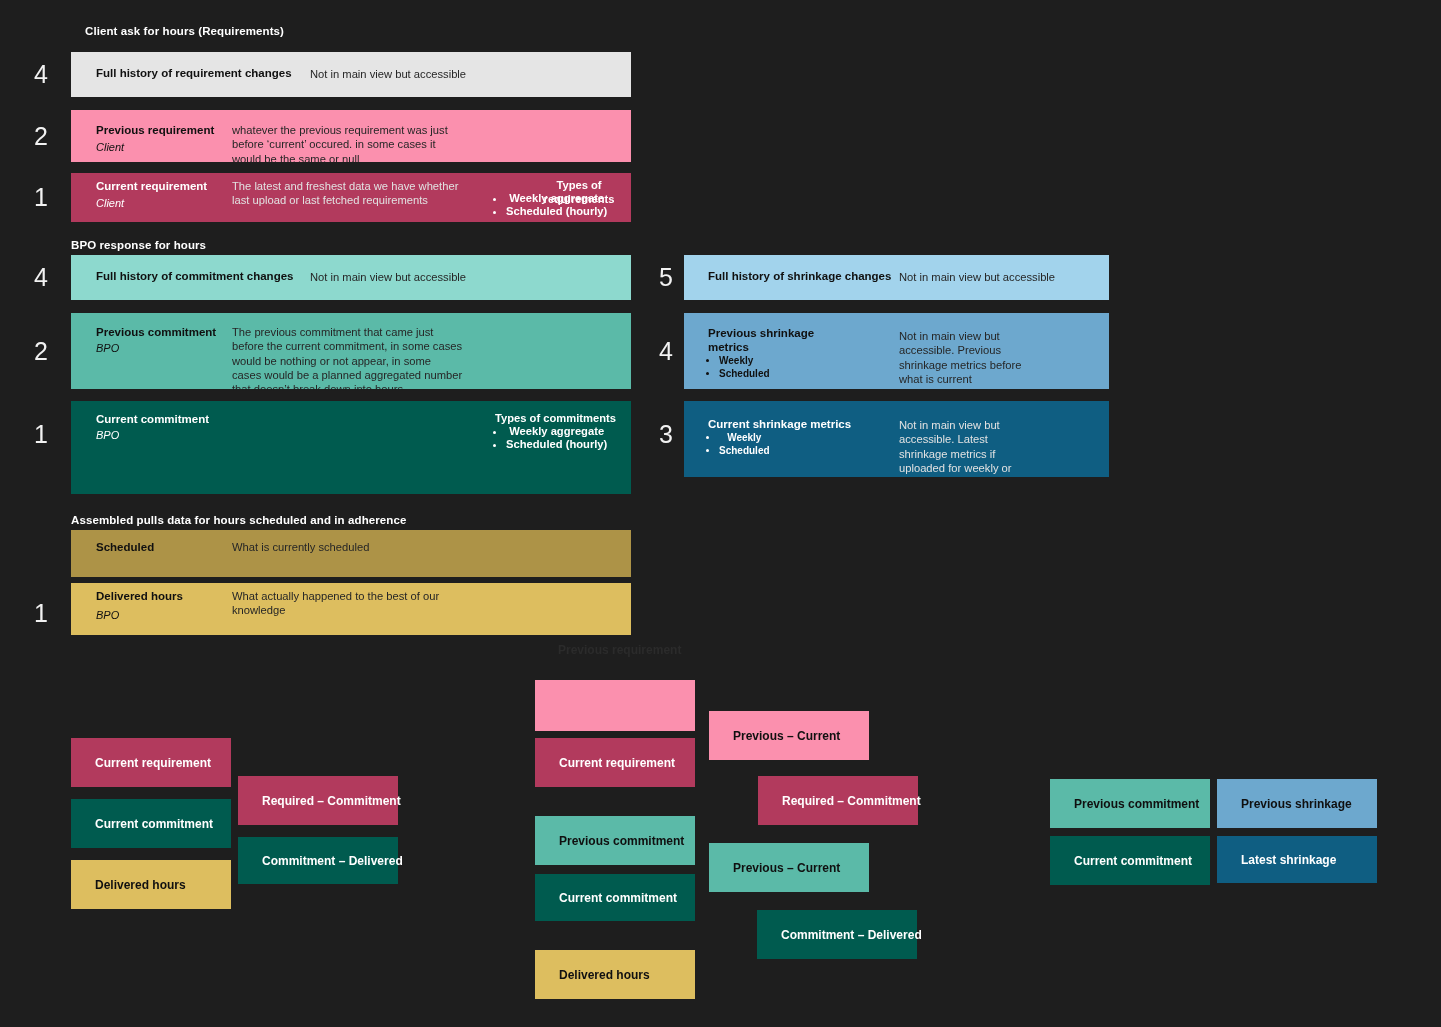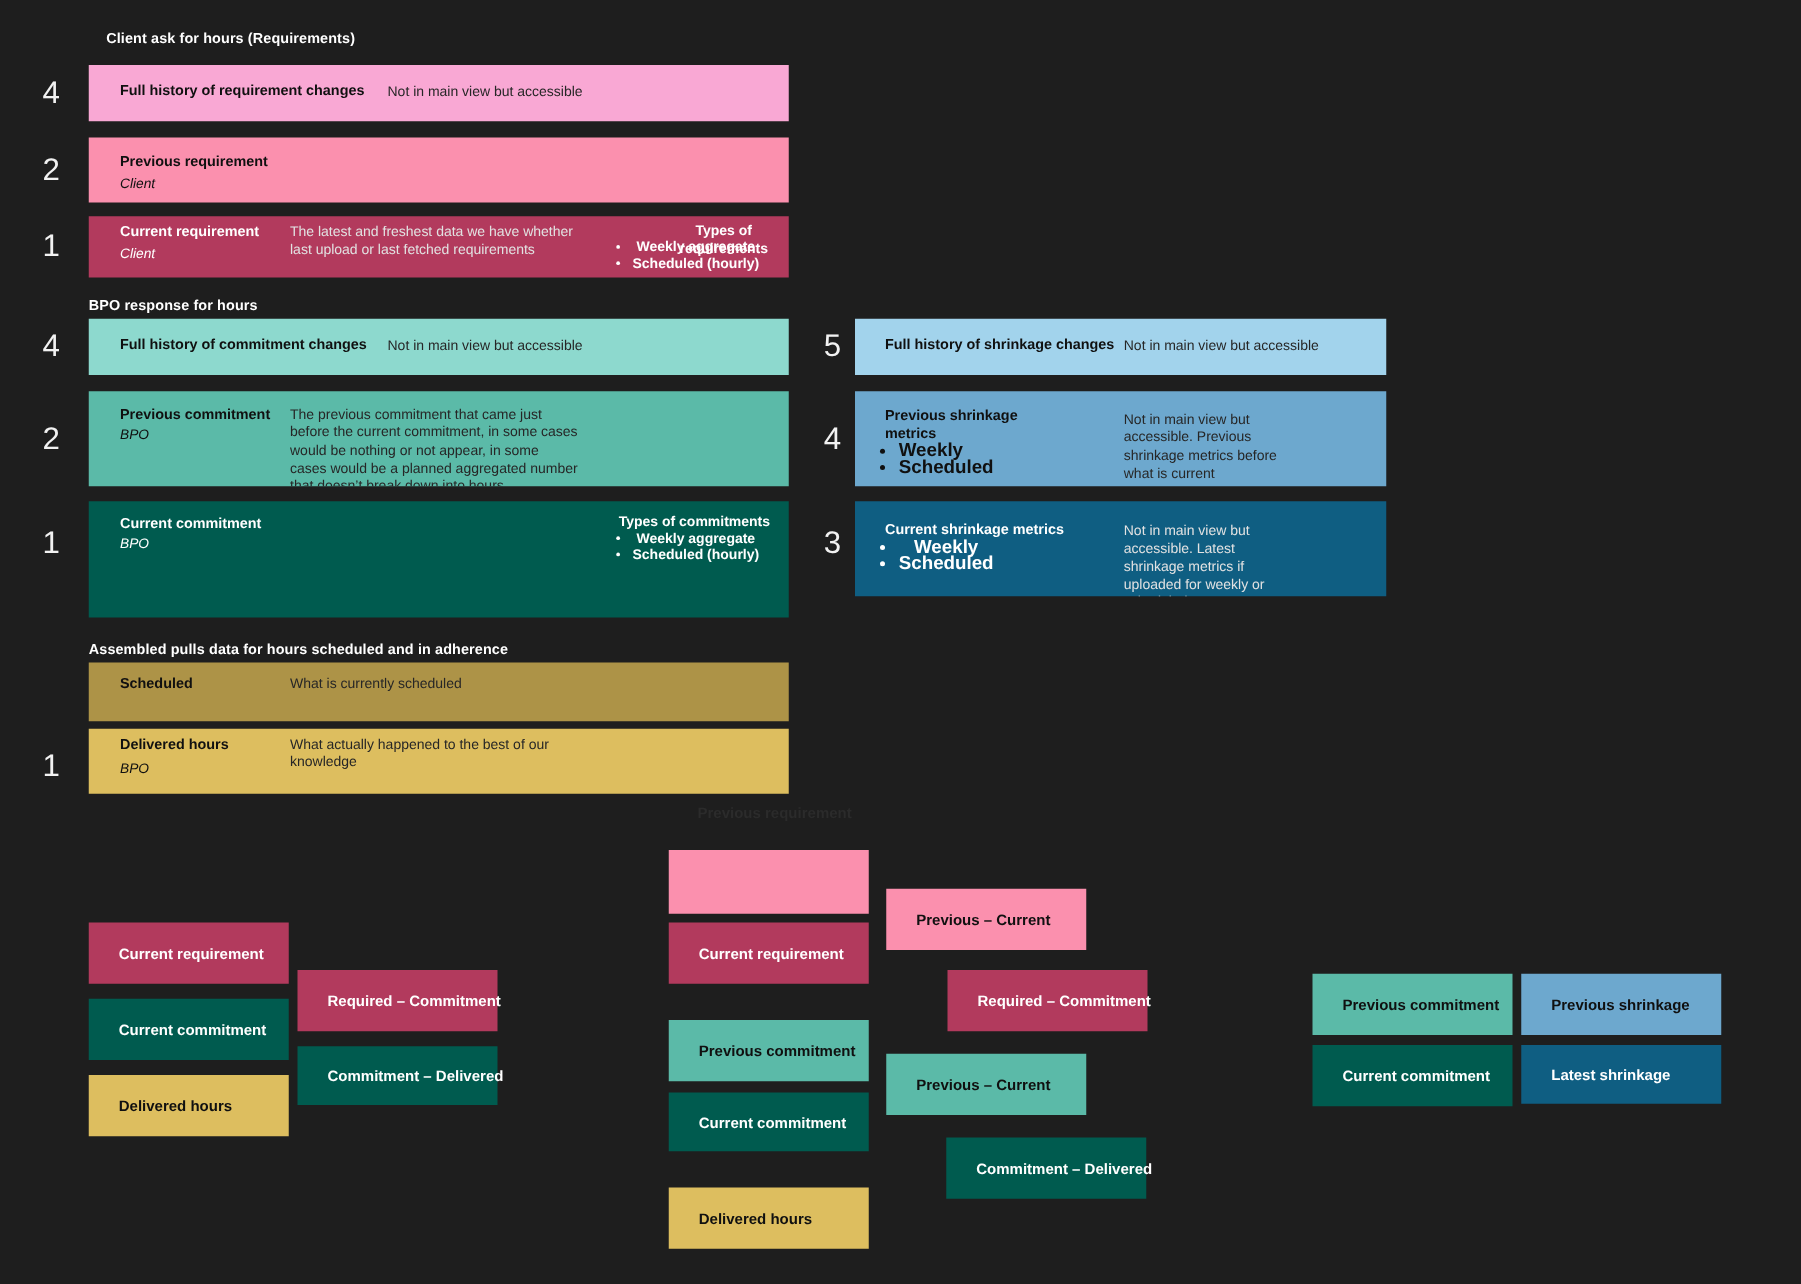--- a/index.html
+++ b/index.html
@@ -78,21 +78,21 @@
     padding: 0 0 0 11px;
     font-size: 11.2px;
     font-weight: bold;
     line-height: 13.3px;
     list-style: disc;
   }
   .rb-title-list {
     position: absolute;
     margin: 0;
     padding: 0 0 0 11px;
-    font-size: 15px;
+    font-size: 10px;
     font-weight: bold;
     line-height: 13.3px;
     list-style: disc;
   }
   .dark-text  { color: #101010; }
   .light-text { color: #ffffff; text-align: center; }
   .desc-dark  { color: #262626; }
   .desc-light { color: #e2e2e2; }
 
   
@@ -119,29 +119,32 @@
   }
 </style>
 </head>
 <body>
 
 <div class="canvas">
 
   <div class="section-header" style="left:85px; top:25px;">Client ask for hours (Requirements)</div>
 
   <div class="rank-num" style="left:28px; top:62px;">4</div>
-  <div class="row-block" style="left:71px; top:52px; width:560px; height:45px; background:#f9a8d4;padding-left:32px;">
+  <div class="row-block" style="left:71px; top:52px; width:560px; height:45px; background:#e5e5e5;padding-left:32px;">
     <div class="rb-title dark-text" style="left:25px; top:15px;">Full history of requirement changes</div>
     <div class="rb-desc desc-dark" style="left:239px; top:15px;">Not in main view but accessible</div>
   </div>
 
   <div class="rank-num" style="left:28px; top:124px;">2</div>
   <div class="row-block" style="left:71px; top:110px; width:560px; height:52px; background:#FB90AE;">
     <div class="rb-title dark-text" style="left:25px; top:14px;">Previous requirement</div>
     <div class="rb-sub dark-text" style="left:25px; top:31px;">Client</div>
+    <div class="rb-desc desc-dark" style="left:161px; top:13px;">whatever the previous requirement was just
+before ‘current’ occured. in some cases it
+would be the same or null</div>
   </div>
 
   <div class="rank-num" style="left:28px; top:185px;">1</div>
   <div class="row-block" style="left:71px; top:173px; width:560px; height:49px; background:#B23A5D;">
     <div class="rb-title light-text" style="left:25px; top:7px;">Current requirement</div>
     <div class="rb-sub light-text" style="left:25px; top:24px;">Client</div>
     <div class="rb-desc desc-light" style="left:161px; top:6px;">The latest and freshest data we have whether
 last upload or last fetched requirements</div>
     <div class="rb-extra-title light-text" style="left:424px; top:6px;margin-left:32px;">Types of requirements</div>
     <ul class="rb-extra-list light-text" style="left:424px; top:19px;">

